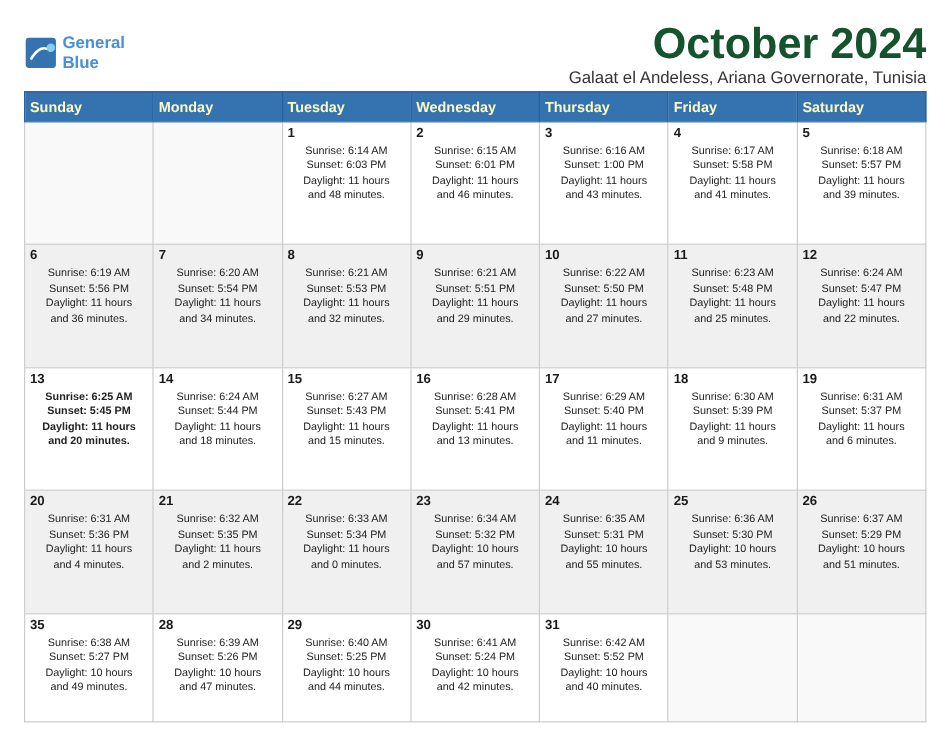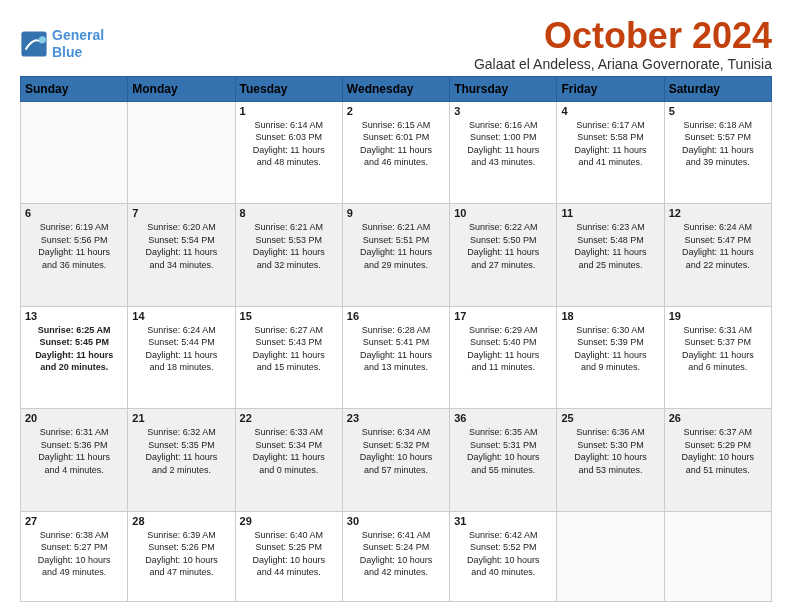--- a/index.html
+++ b/index.html
@@ -40,37 +40,37 @@
     .logo-icon {
       width: 28px;
       height: 28px;
     }
     .title-section {
       text-align: right;
     }
     .month-title {
       font-size: 36px;
       font-weight: bold;
-      color: #c2410c;
+      color: #14532d;
       line-height: 1.1;
     }
     .subtitle {
       font-size: 14px;
       color: #333;
     }
     .calendar {
       flex: 1;
       border: 1px solid #ccc;
       border-collapse: collapse;
       width: 100%;
       table-layout: fixed;
     }
     .calendar th {
       background: #3572b0;
-      color: #000000;
+      color: #fef9c3;
       font-size: 12px;
       padding: 5px 4px;
       text-align: left;
       border: 1px solid #2a5f9e;
       font-weight: bold;
     }
     .calendar td {
       border: 1px solid #ccc;
       vertical-align: top;
       padding: 3px 4px;
@@ -301,21 +301,21 @@
 and 0 minutes.</div>
           </td>
           <td class="shaded">
             <span class="day-num">23</span>
             <div class="day-info" style="white-space: pre-line;">Sunrise: 6:34 AM
 Sunset: 5:32 PM
 Daylight: 10 hours
 and 57 minutes.</div>
           </td>
           <td class="shaded">
-            <span class="day-num">36</span>
+            <span class="day-num">24</span>
             <div class="day-info" style="white-space: pre-line;">Sunrise: 6:35 AM
 Sunset: 5:31 PM
 Daylight: 10 hours
 and 55 minutes.</div>
           </td>
           <td class="shaded">
             <span class="day-num">25</span>
             <div class="day-info" style="white-space: pre-line;">Sunrise: 6:36 AM
 Sunset: 5:30 PM
 Daylight: 10 hours
@@ -324,21 +324,21 @@
           <td class="shaded">
             <span class="day-num">26</span>
             <div class="day-info" style="white-space: pre-line;">Sunrise: 6:37 AM
 Sunset: 5:29 PM
 Daylight: 10 hours
 and 51 minutes.</div>
           </td>
         </tr>
         <tr>
           <td class="">
-            <span class="day-num">27</span>
+            <span class="day-num">35</span>
             <div class="day-info" style="white-space: pre-line;">Sunrise: 6:38 AM
 Sunset: 5:27 PM
 Daylight: 10 hours
 and 49 minutes.</div>
           </td>
           <td class="">
             <span class="day-num">28</span>
             <div class="day-info" style="white-space: pre-line;">Sunrise: 6:39 AM
 Sunset: 5:26 PM
 Daylight: 10 hours

